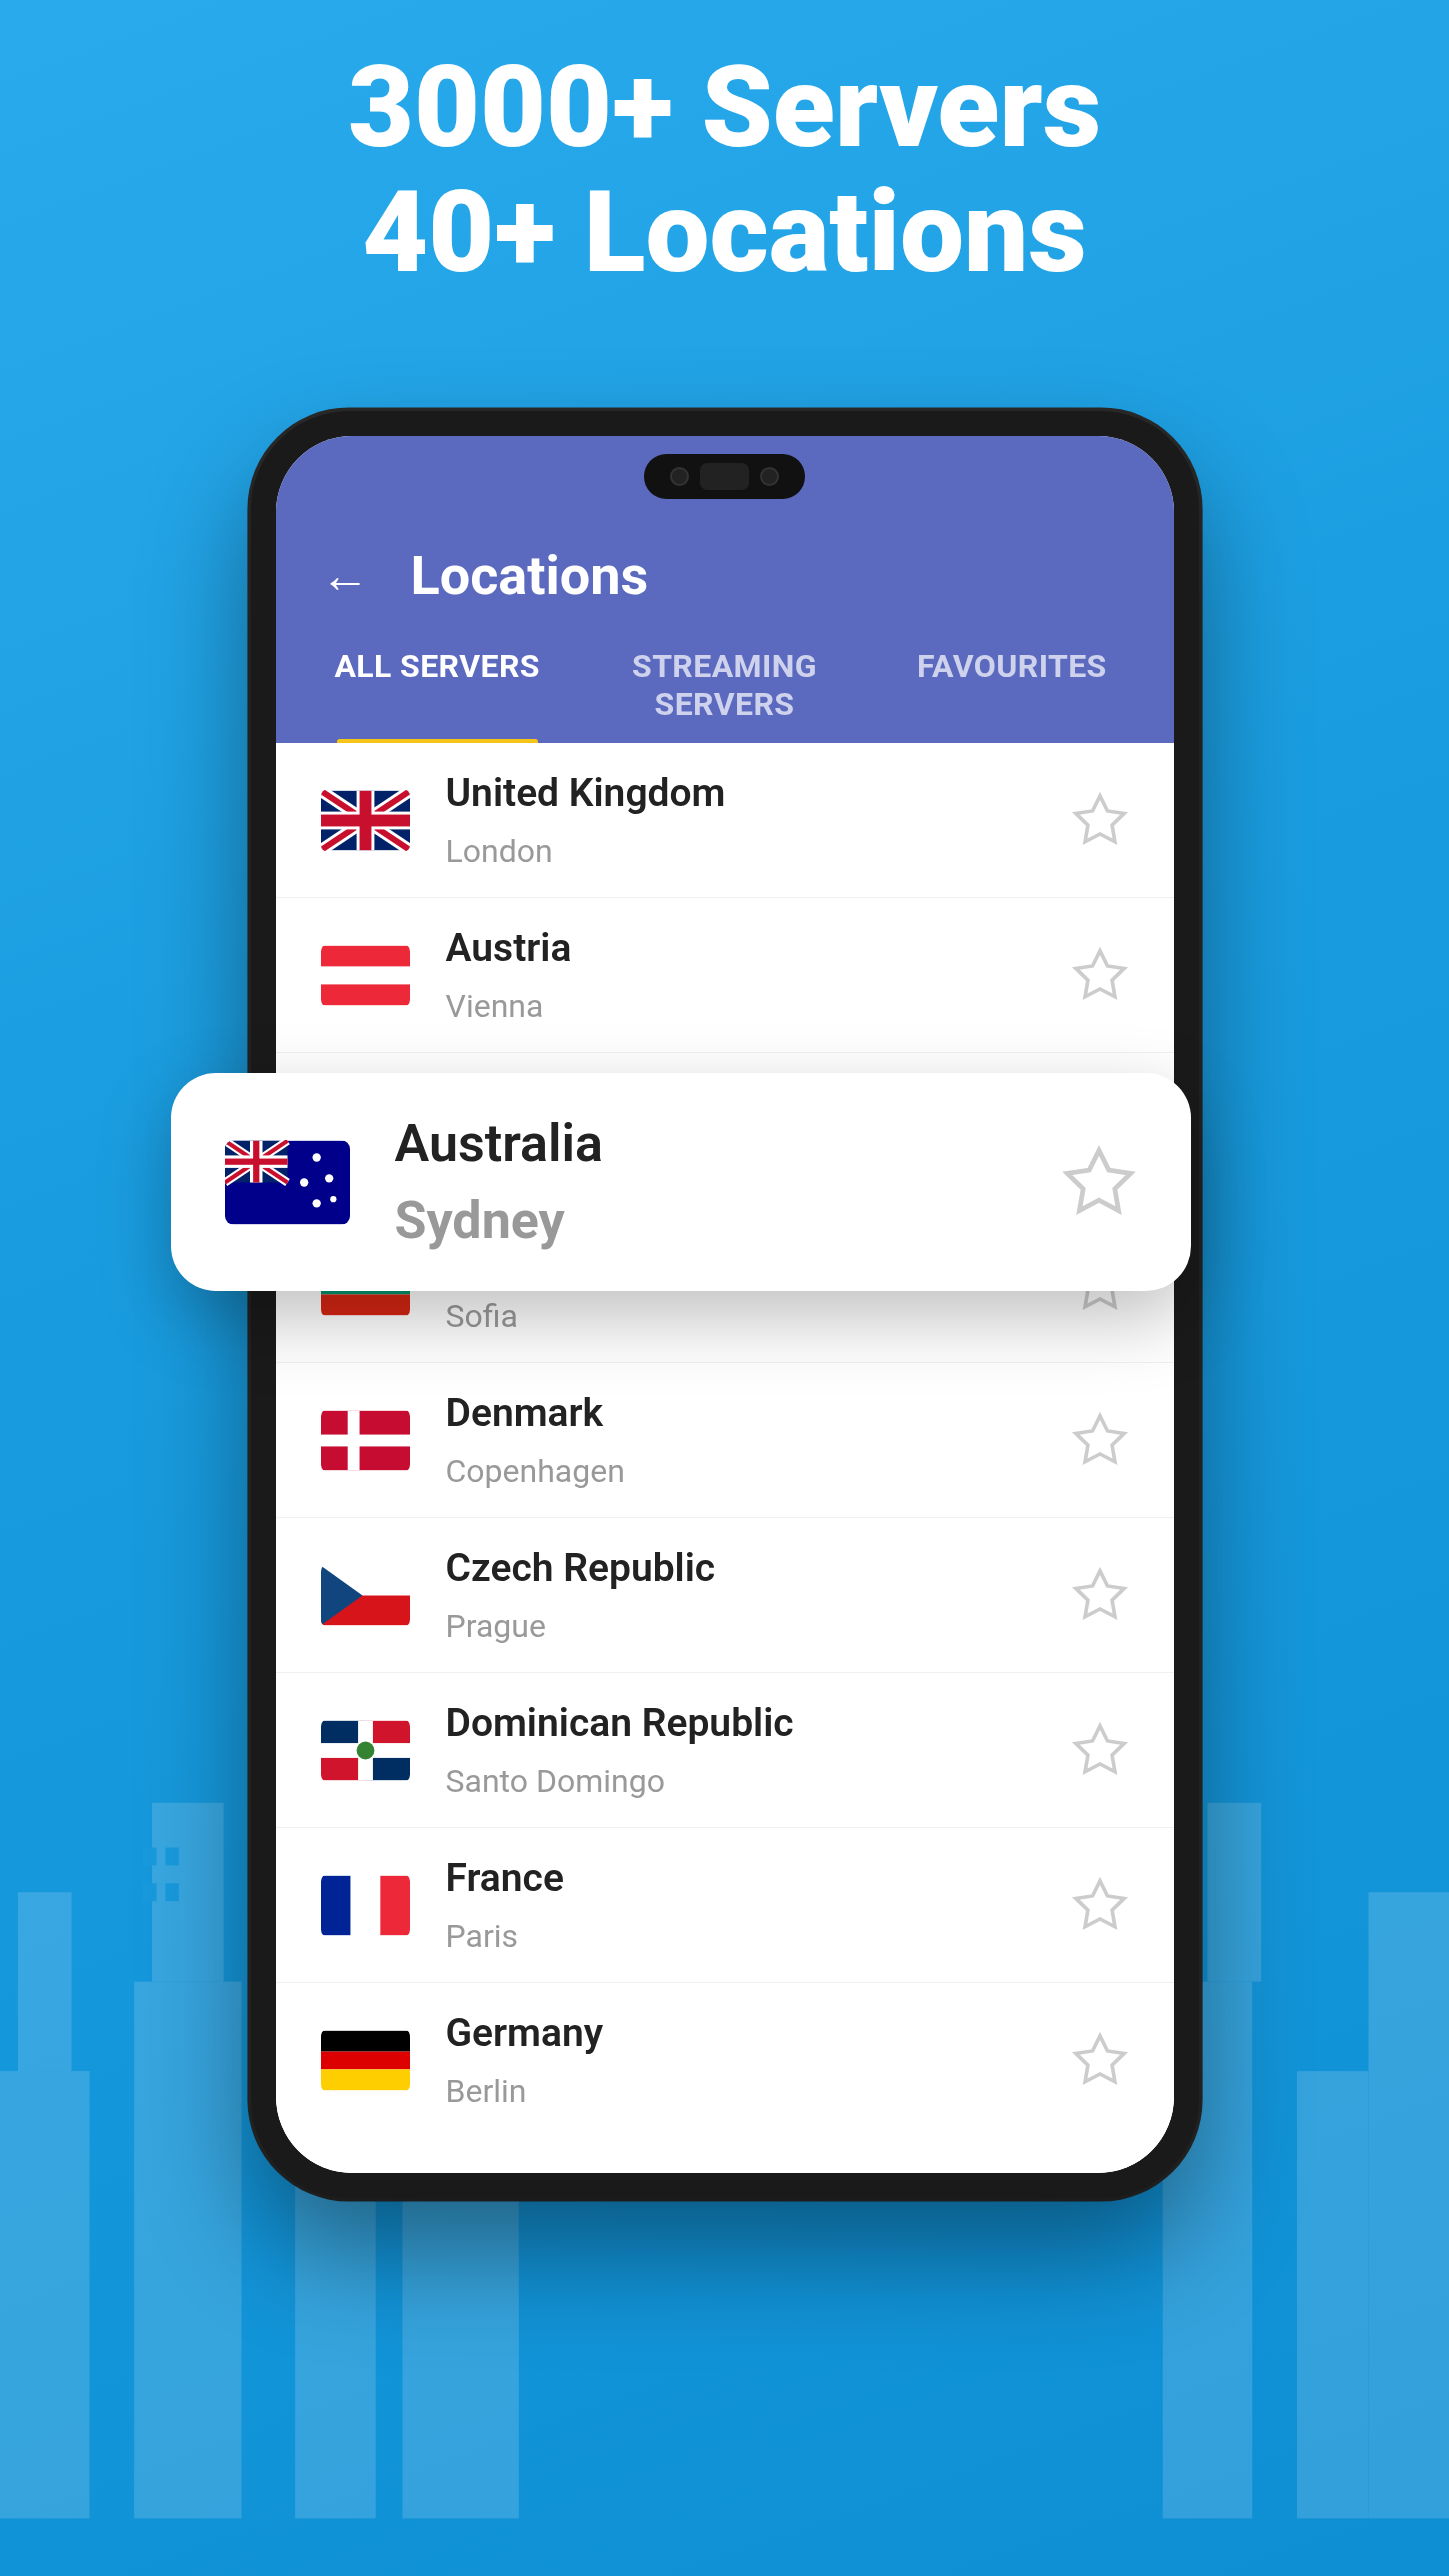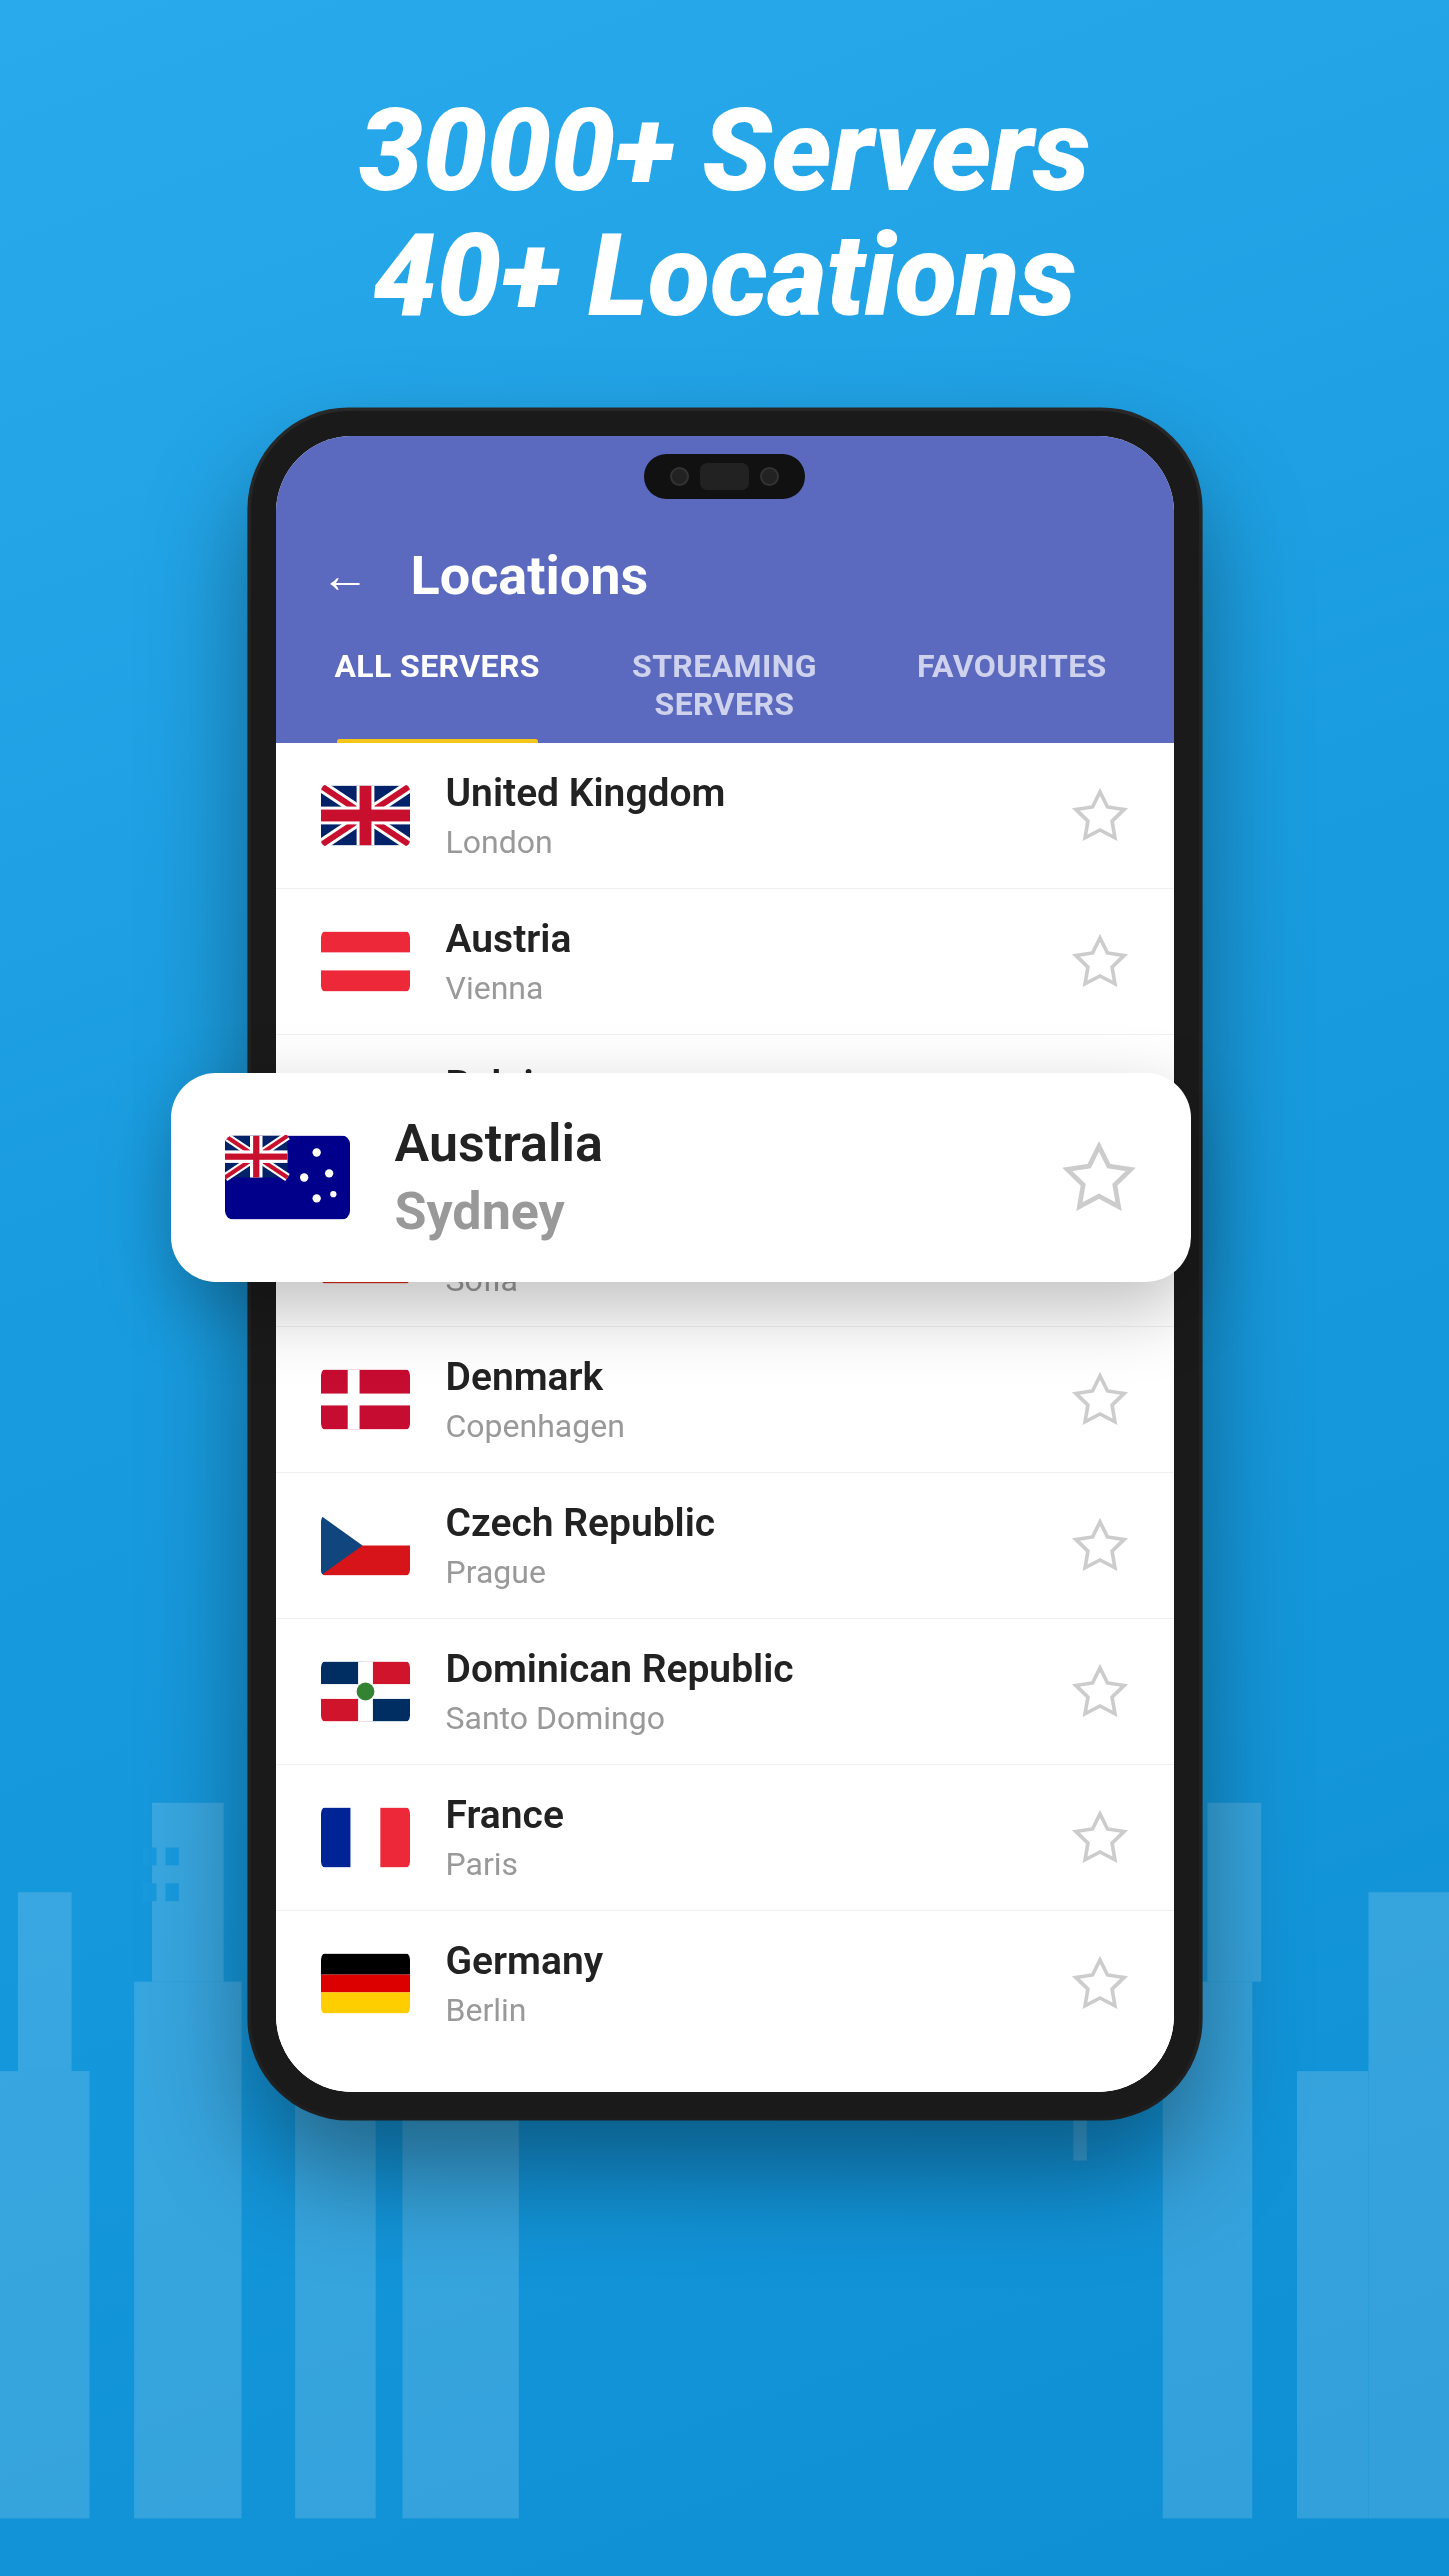--- a/index.html
+++ b/index.html
@@ -19,23 +19,22 @@
       left: 0;
       width: 100%;
       height: 60%;
       opacity: 0.15;
       pointer-events: none;
     }
 
     
     .hero-section {
       text-align: center;
-      padding-top: 89px;
+      padding-top: 45px;
       padding-bottom: 72px;
-      font-style: italic;
     }
     .hero-line1 {
       font-size: 114px;
       font-weight: 900;
       color: white;
       line-height: 1.1;
       display: block;
     }
     .hero-line2 {
       font-size: 114px;
@@ -195,21 +194,21 @@
     .country-name {
       font-size: 39px;
       font-weight: 600;
       color: #222;
       display: block;
     }
     .city-name {
       font-size: 32px;
       color: #999;
       display: block;
-      margin-top: 7px;
+      margin-top: 16px;
     }
 
     .star-icon {
       width: 58px;
       height: 58px;
       flex-shrink: 0;
     }
 
     
     .australia-card {

